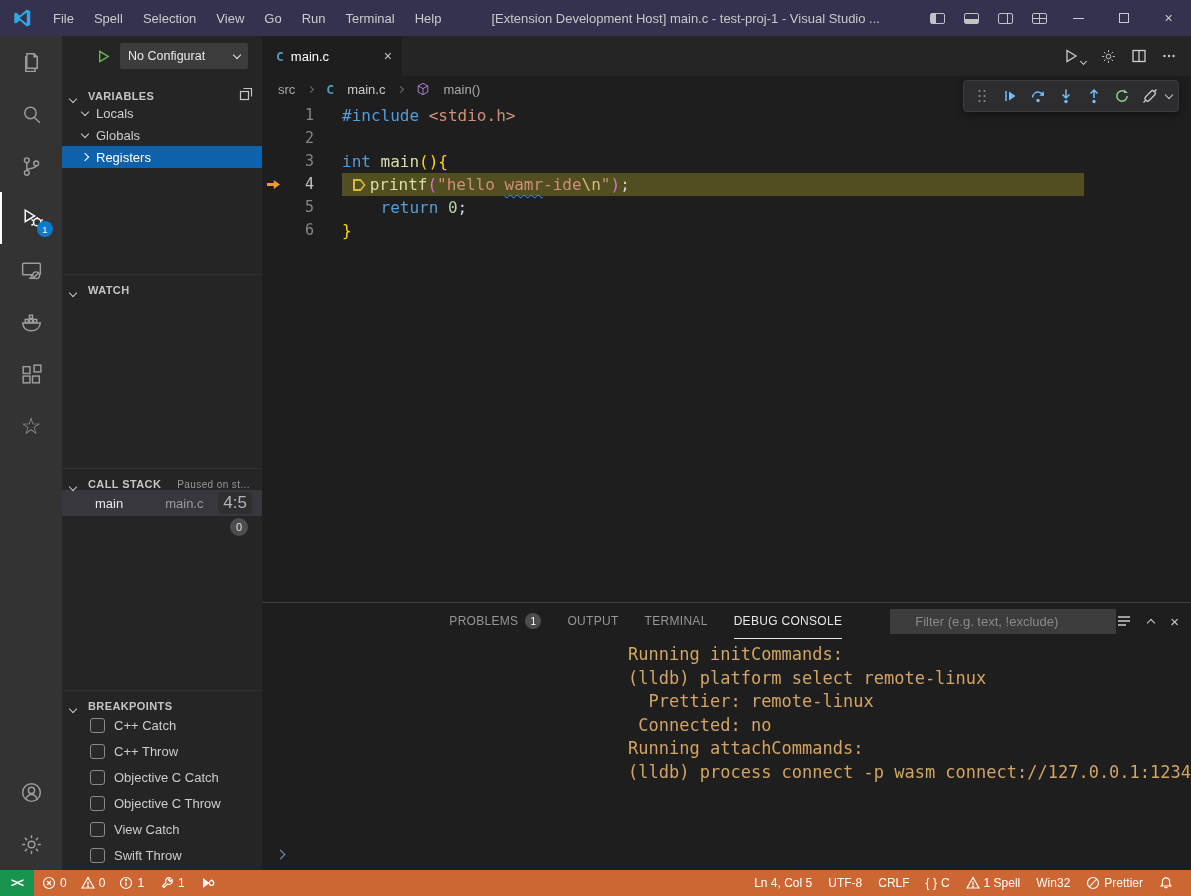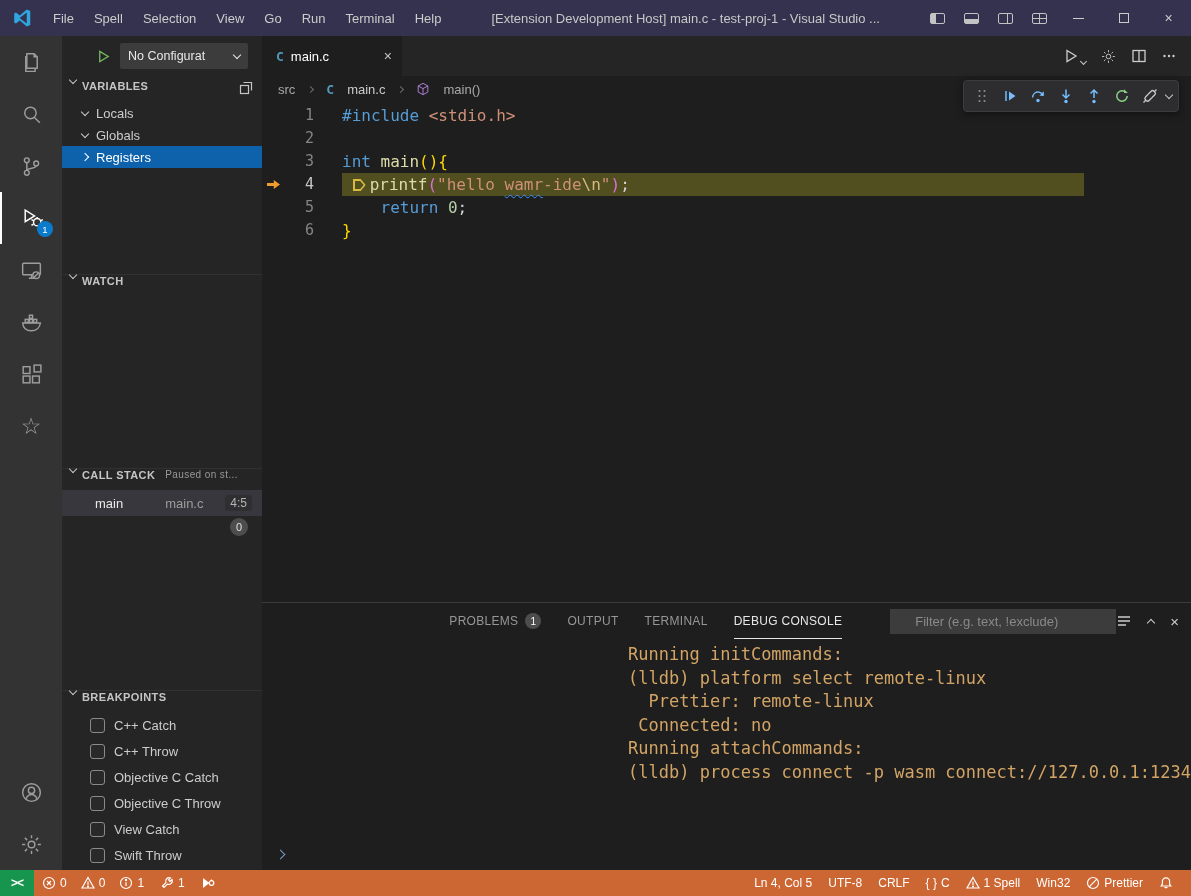--- a/index.html
+++ b/index.html
@@ -51,35 +51,35 @@
   .chev.down  { transform:rotate(45deg);  margin-top:-3px; }
   .chev.right { transform:rotate(-45deg); }
   .chev.up    { transform:rotate(-135deg); margin-top:3px; }
 
   .config-row { height:40px; display:flex; align-items:center; padding:0 14px 0 34px; gap:9px; }
   .play-outline { width:15px; height:15px; stroke:#75b85f; fill:none; stroke-width:1.4; }
   .config-select { flex:1; height:26px; background:#3c3c3c; border-radius:2px; display:flex;
                    align-items:center; padding:0 8px; font-size:12.5px; color:#e8e8e8; gap:6px; }
   .config-select .lbl { flex:1; white-space:nowrap; overflow:hidden; }
 
-  .section-header { height:22px; display:flex; align-items:flex-start; gap:6px; padding:0 8px;
+  .section-header { height:22px; display:flex; align-items:flex-end; gap:12px; padding:0 8px;
                     font-size:11px; font-weight:bold; color:#c5c5c5; letter-spacing:.4px; }
   .section-header.bordered { border-top:1px solid #313132; }
   .sec-status { font-weight:normal; font-size:10px; color:#999999; margin-left:4px;
                 white-space:nowrap; overflow:hidden; }
   .hdr-action { margin-left:auto; width:16px; height:16px; stroke:#c5c5c5; fill:none; stroke-width:1.2; }
 
   .tree-row { height:22px; display:flex; align-items:center; gap:8px; padding-left:20px; font-size:13px; }
   .tree-row.selected { background:#0d62ab; color:#ffffff; }
 
   .frame-row { height:26px; display:flex; align-items:center; background:#37373d; padding:0 10px 0 33px; }
   .frame-name { color:#e8e8e8; }
   .frame-file { color:#9d9d9d; margin-left:42px; }
   .frame-pos { margin-left:auto; background:#2f2f32; color:#b4b4b4; border-radius:3px;
-               padding:1px 5px; font-size:12px; }
+               padding:1px 5px; font-size:17px; }
   .badge-row { height:22px; display:flex; align-items:center; justify-content:flex-end; padding-right:14px; }
   .circle-badge { width:18px; height:18px; border-radius:50%; background:#4d4d4d; color:#e0e0e0;
                   font-size:11px; display:flex; align-items:center; justify-content:center; }
 
   .bp-row { height:26px; display:flex; align-items:center; gap:9px; padding-left:28px; }
   .checkbox { width:15px; height:15px; border:1px solid #8a8a8a; border-radius:3px; background:#29292a; }
 
   
   .editor-region { flex:1; min-width:0; display:flex; flex-direction:column; position:relative; background:#1e1e1e; }
   .tabbar { flex:0 0 40px; background:#252526; display:flex; align-items:stretch; }

